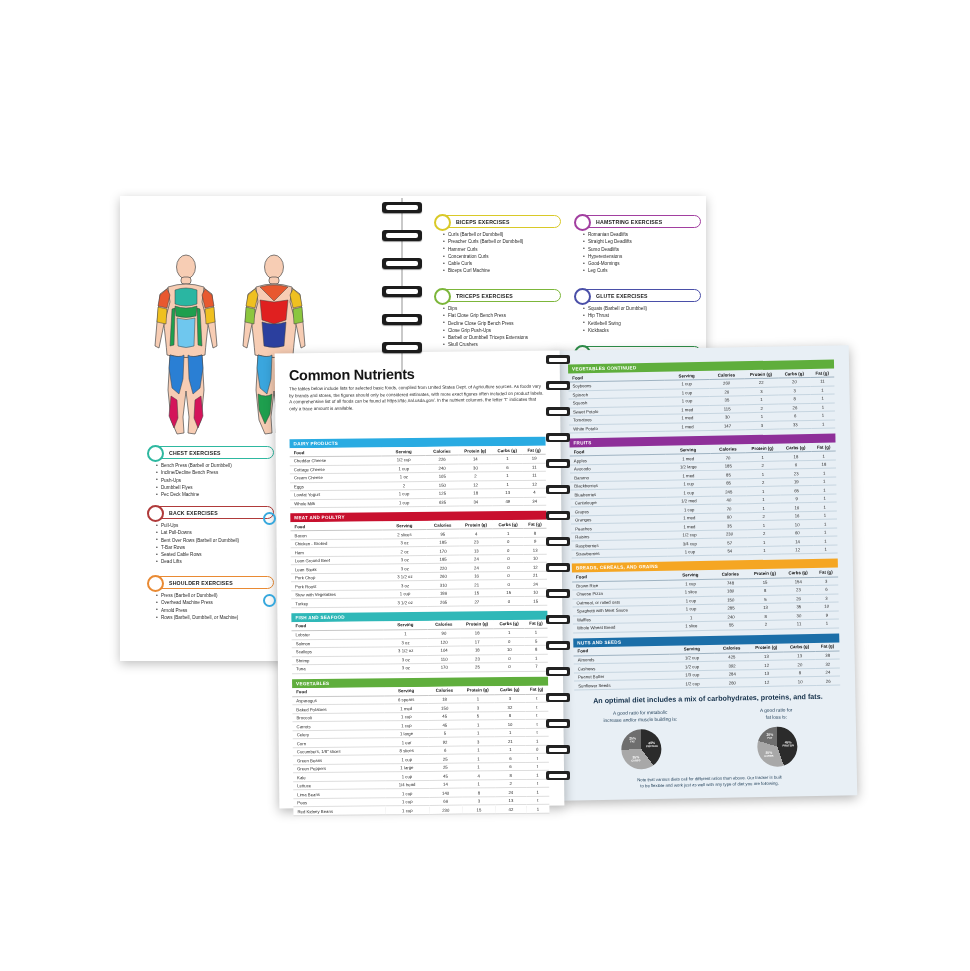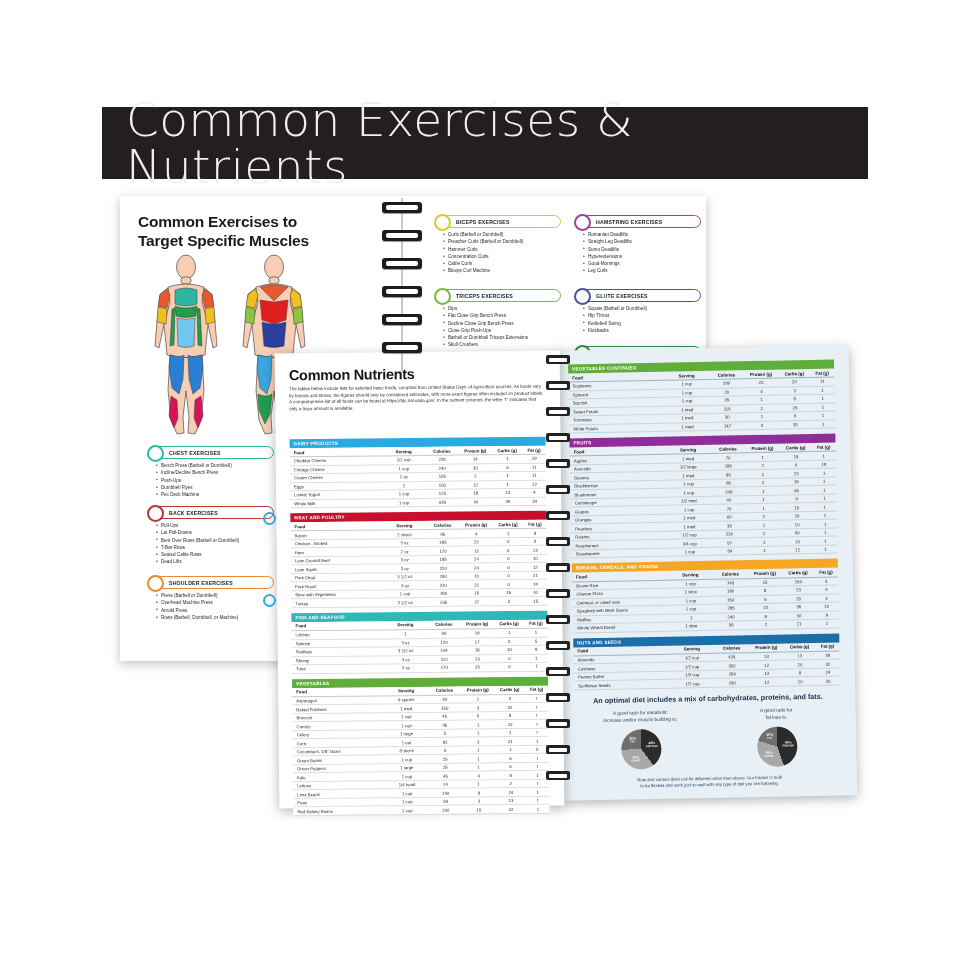--- a/index.html
+++ b/index.html
@@ -166,29 +166,22 @@
   .ohole{
     position:absolute; width:13px; height:13px; border-radius:50%;
     border:2.4px solid #37a8dd; background:transparent; z-index:7;
   }
 </style>
 </head>
 <body>
 
 <div class="stage">
 
-  <div class="banner">
-    <h1>Common Exercises &amp; Nutrients</h1>
-  </div>
 
   <div class="page page-ex">
-    <div class="ex-title">
-      <div>Common Exercises to</div>
-      <div>Target Specific Muscles</div>
-    </div>
 
     <div class="figs">
       <svg class="fig front" viewBox="0 0 76 185">
         <g stroke="#4a4a4a" stroke-width="0.7" fill="#f7cdb4">
           <ellipse cx="38" cy="13" rx="9.5" ry="12"></ellipse>
           <rect x="33" y="23" width="10" height="7" rx="3"></rect>
           <path d="M20 33 q18 -6 36 0 l5 30 q-3 25 -4 38 q-19 5 -38 0 q-1 -13 -4 -38 z"></path>
           <path d="M20 34 l-8 6 l-3 28 l-2 24 l4 2 l5 -24 l6 -22 z"></path>
           <path d="M56 34 l8 6 l3 28 l2 24 l-4 2 l-5 -24 l-6 -22 z"></path>
           <path d="M22 101 q16 5 32 0 l2 35 l-3 30 l-6 14 l-7 -1 l1 -16 l-3 -26 l-3 26 l1 16 l-7 1 l-6 -14 l-3 -30 z"></path>

